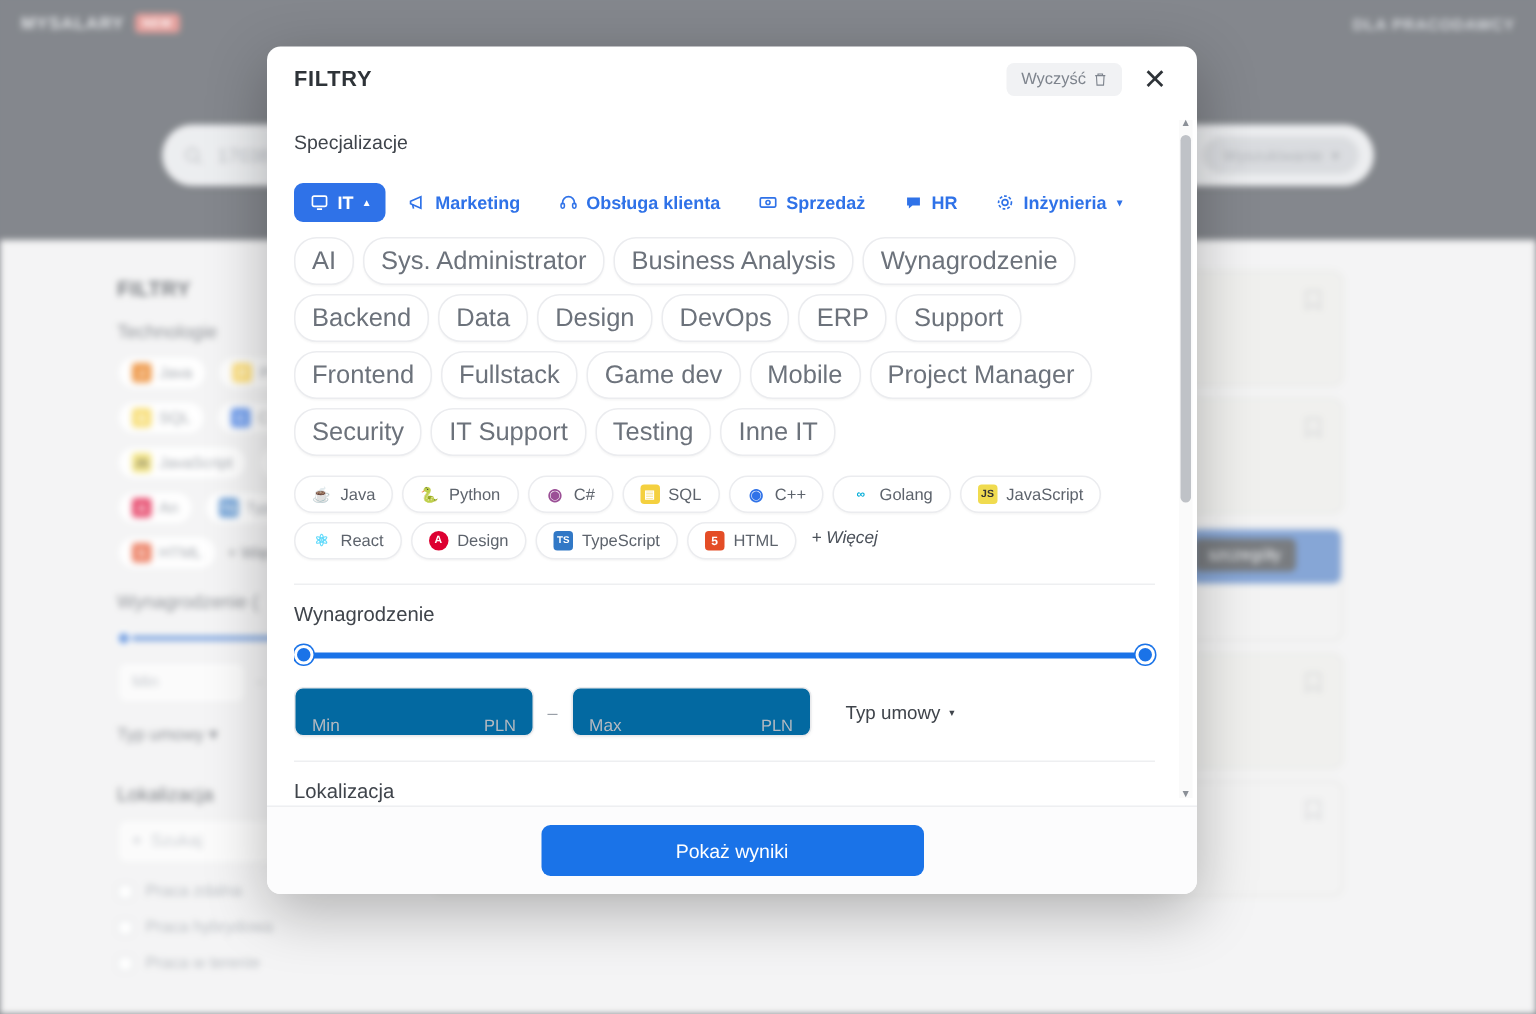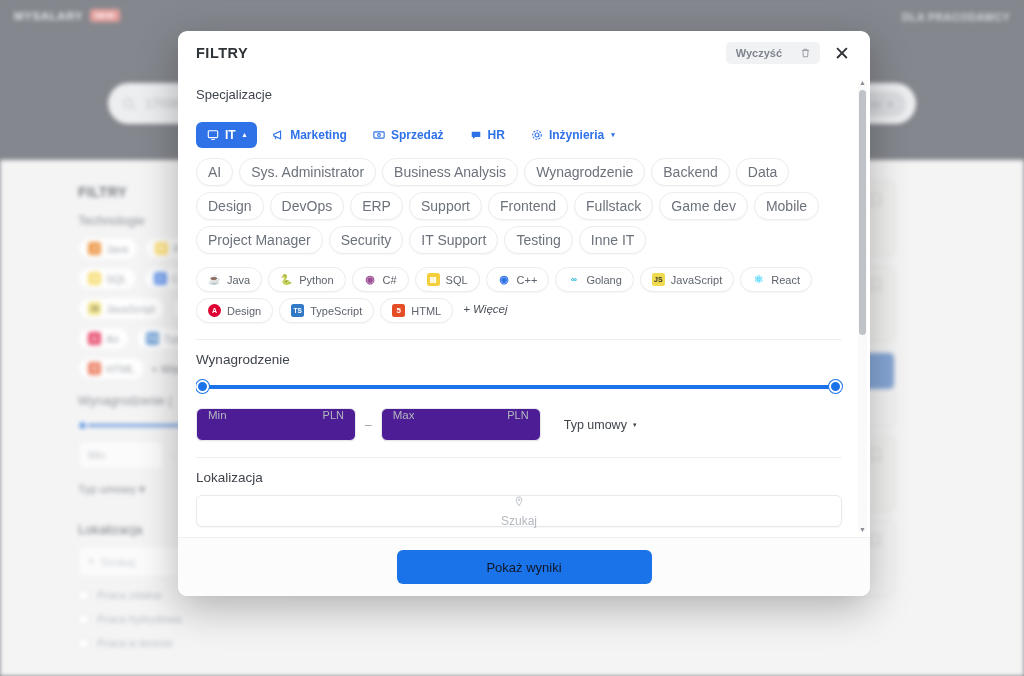--- a/index.html
+++ b/index.html
@@ -105,34 +105,34 @@
     position:absolute; top:199px; right:160px;
     background:#3a3f45; color:#e8eaec; font-size:11px;
     padding:5px 10px; border-radius:4px;
   }
 
   
   #dim { position:absolute; inset:0; background:rgba(255,255,255,.32); }
 
   
   #modal {
-    position:absolute; left:178px; top:31px; width:692px; height:565px;
+    position:absolute; left:178px; top:31px; width:620px; height:565px;
     background:#fff; border-radius:9px;
     box-shadow:0 12px 40px rgba(0,0,0,.28);
     display:flex; flex-direction:column; overflow:hidden;
   }
   .m-header {
     height:44px; display:flex; align-items:center;
     padding:0 18px; flex:0 0 44px;
   }
   .m-title { font-size:14.5px; font-weight:bold; color:#2e3338; letter-spacing:.5px; flex:1; }
   .m-clear {
     background:#f1f2f4; border:none; border-radius:5px;
     padding:5px 10px; font-size:11px; color:#7e848d;
-    display:flex; align-items:center; gap:19px; cursor:pointer;font-weight:bold;
+    display:flex; align-items:center; gap:5px; cursor:pointer;
   }
   .m-close {
     background:none; border:none; font-size:19px; color:#2e3338;
     margin-left:12px; cursor:pointer; line-height:1; padding:0 2px;
     font-weight:300;
   }
 
   .m-body {
     flex:1; overflow:hidden; position:relative;
     padding:0 18px; 
@@ -160,21 +160,21 @@
     padding:6px 11px; border-radius:6px;
     font-size:12px; color:#2f72e8; font-weight:bold;
     background:transparent; border:none; cursor:pointer; white-space:nowrap;
   }
   .spec-pill.active { background:#2f72e8; color:#fff; }
   .caret { font-size:7px; margin-left:1px; }
 
   .tag-row { display:flex; flex-wrap:wrap; gap:6px; margin-top:10px; }
   .tag {
     background:#fff; border:1px solid #ebecef; border-radius:15px;
-    padding:5px 11px; font-size:14px; color:#6c727b; cursor:pointer;
+    padding:5px 11px; font-size:17px; color:#6c727b; cursor:pointer;
     white-space:nowrap; box-shadow:0 1px 1.5px rgba(0,0,0,.04);
   }
   .tech-tag {
     display:flex; align-items:center; gap:6px;
     background:#fff; border:1px solid #ebecef; border-radius:15px;
     padding:5px 11px; font-size:11px; color:#5d636c; cursor:pointer;
     white-space:nowrap; box-shadow:0 1px 1.5px rgba(0,0,0,.04);
   }
   .more-link { font-size:11.5px; color:#4a5059; cursor:pointer; padding:5px 4px;font-style:italic; }
 
@@ -188,22 +188,22 @@
   .slider-knob {
     position:absolute; top:0; width:13px; height:13px; border-radius:50%;
     background:#1a73e8; border:2.5px solid #fff;
     box-shadow:0 0 0 1px #1a73e8; cursor:pointer;
   }
   .slider-knob.left { left:-2px; }
   .slider-knob.right { right:-2px; }
 
   .range-row { display:flex; align-items:center; gap:9px; margin-top:14px; }
   .range-input {
-    flex:0 0 160px; background:#4c1d95; border:1px solid #e8e9ec; border-radius:6px;
-    height:33px; display:flex; align-items:flex-start; padding:0 11px;
+    flex:0 0 160px; background:#0369a1; border:1px solid #e8e9ec; border-radius:6px;
+    height:33px; display:flex; align-items:flex-end; padding:0 11px;
     box-shadow:0 1px 2px rgba(0,0,0,.04);
   }
   .range-ph { flex:1; font-size:11.5px; color:#b4b9c0; }
   .range-cur { font-size:11px; color:#b4b9c0; }
   .range-dash { color:#9aa0a8; font-size:12px; }
   .typ-umowy {
     margin-left:14px; font-size:12.5px; color:#3f444b;
     display:flex; align-items:center; gap:5px; cursor:pointer;
   }
 
@@ -214,21 +214,21 @@
   }
   .loc-ph { flex:1; font-size:12px; color:#b4b9c0; }
   .loc-caret { font-size:8px; color:#aeb3ba; }
 
   .m-footer {
     flex:0 0 59px; border-top:1px solid #eeeff1;
     display:flex; align-items:center; justify-content:center;
     background:#fcfcfd;
   }
   .show-btn {
-    background:#1a73e8; color:#0f172a; border:none; border-radius:6px;
+    background:#1a73e8; color:#ffffff; border:none; border-radius:6px;
     width:255px; height:34px; font-size:13px; cursor:pointer;
     font-family:"Liberation Sans", sans-serif;
   }
 
   .ico { display:inline-flex; align-items:center; justify-content:center; }
   .sq {
     width:13px; height:13px; border-radius:2.5px; color:#fff;
     font-size:7.5px; font-weight:bold; display:flex;
     align-items:center; justify-content:center; flex:0 0 13px;
   }
@@ -416,20 +416,30 @@
         <button class="spec-pill">
           <span class="ico">
             <svg viewBox="0 0 14 14" width="12" height="12">
                 <path d="M2 6l8-3.5v9L2 8z" fill="none" stroke="#2f72e8" stroke-width="1.3"></path>
                 <path d="M3.5 8.4l.8 3.4" fill="none" stroke="#2f72e8" stroke-width="1.3"></path>
               </svg>
           </span>
           <span>Marketing</span>
         </button>
 
+        <button class="spec-pill">
+          <span class="ico">
+            <svg viewBox="0 0 14 14" width="12" height="12">
+                <path d="M2.4 8.5V7a4.6 4.6 0 019.2 0v1.5" fill="none" stroke="#2f72e8" stroke-width="1.3"></path>
+                <rect x="1.2" y="7.6" width="2.6" height="3.8" rx="1.2" fill="none" stroke="#2f72e8" stroke-width="1.2"></rect>
+                <rect x="10.2" y="7.6" width="2.6" height="3.8" rx="1.2" fill="none" stroke="#2f72e8" stroke-width="1.2"></rect>
+              </svg>
+          </span>
+          <span>Obsługa klienta</span>
+        </button>
 
         <button class="spec-pill">
           <span class="ico">
             <svg viewBox="0 0 14 14" width="12" height="12">
                 <rect x="1" y="3.4" width="12" height="7.2" rx="1" fill="none" stroke="#2f72e8" stroke-width="1.3"></rect>
                 <circle cx="7" cy="7" r="1.6" fill="none" stroke="#2f72e8" stroke-width="1.2"></circle>
               </svg>
           </span>
           <span>Sprzedaż</span>
         </button>

